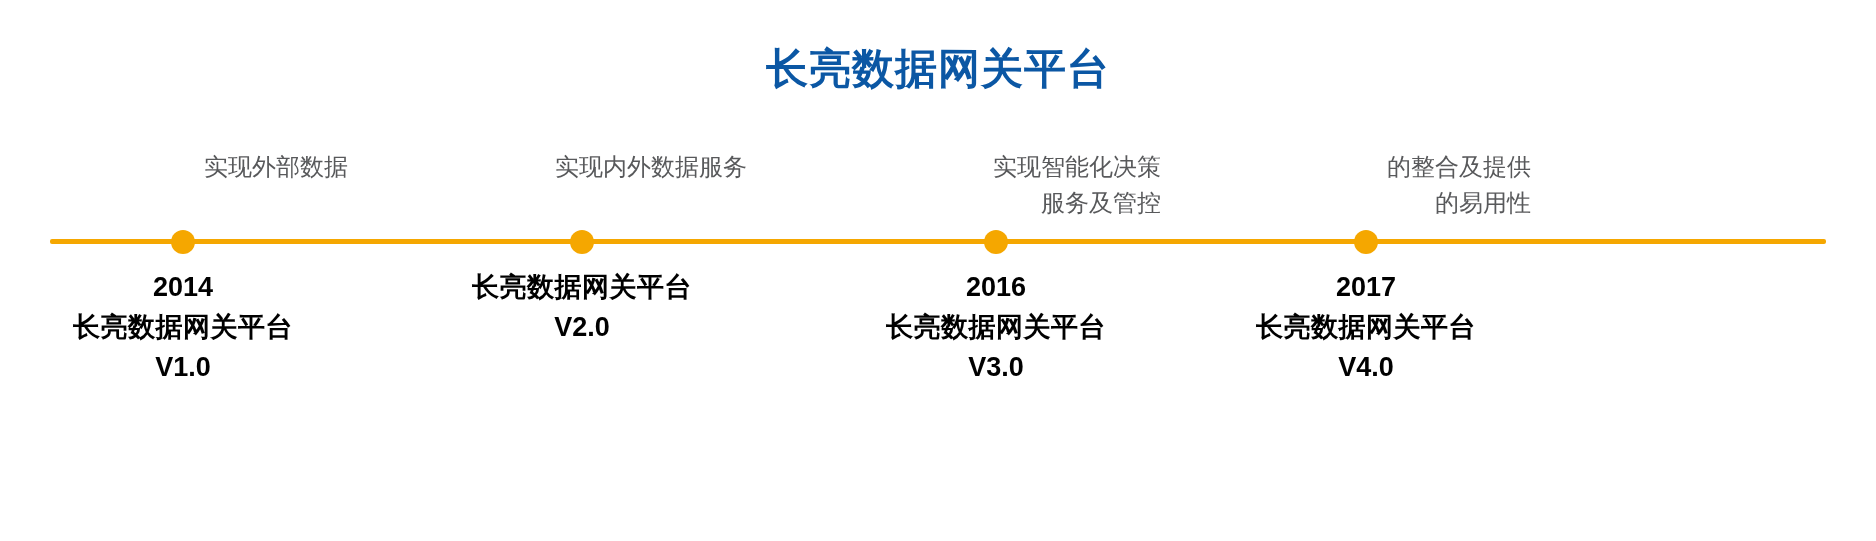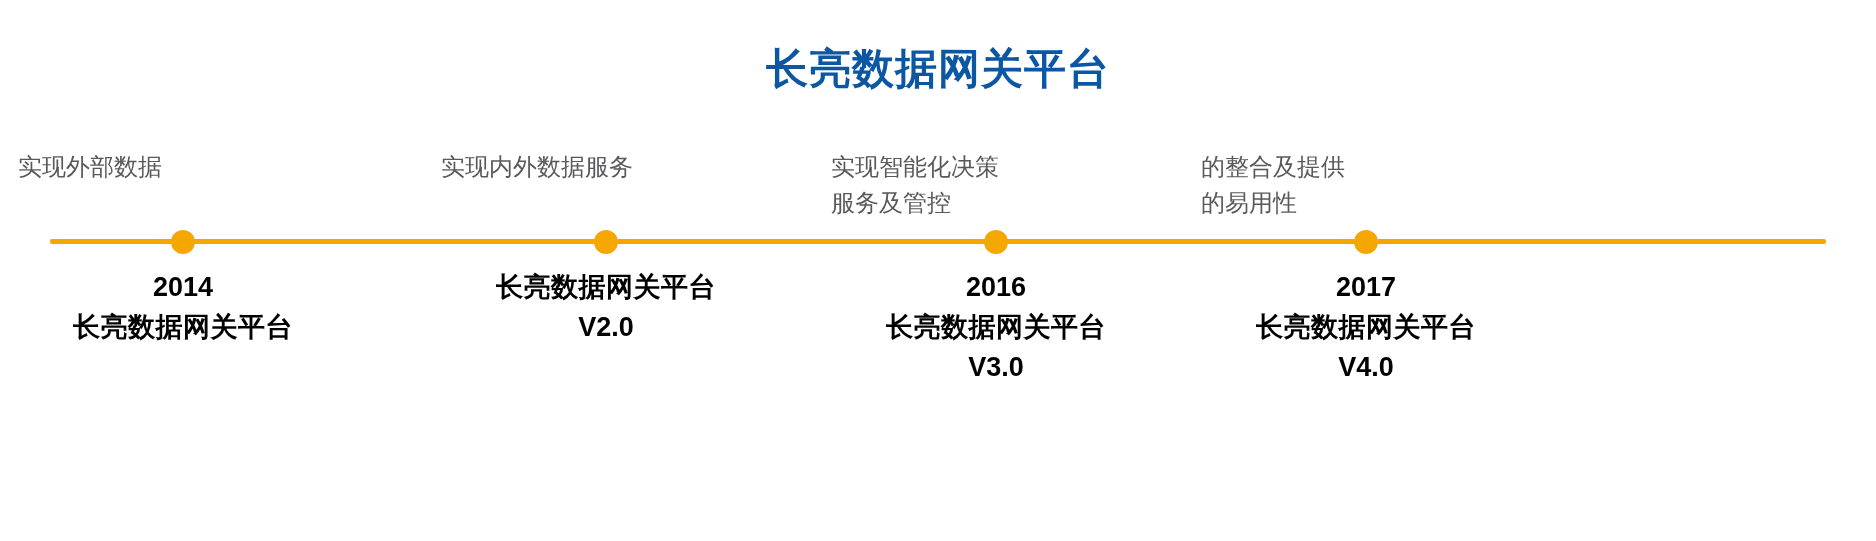--- a/index.html
+++ b/index.html
@@ -63,21 +63,21 @@
     width: 330px;
     margin-left: -165px;
   }
 
   
   .desc {
     position: absolute;
     left: 0;
     width: 330px;
     bottom: 541px; 
-    text-align: left;
+    text-align: right;
     color: #58595b;
     font-size: 24px;
     line-height: 36px;
     white-space: nowrap;
   }
   .desc {
     top: 149px;
     bottom: auto;
   }
   .desc-line { display: block; }
@@ -131,24 +131,25 @@
   <div class="milestones">
 
     <div class="milestone" style="left:183px;">
       <div class="desc">
         <span class="desc-line">实现外部数据</span>
       </div>
       <div class="dot"></div>
       <div class="labels">
         <div class="year">2014</div>
         <div class="product">长亮数据网关平台</div>
+        <div class="version">V1.0</div>
       </div>
     </div>
 
-    <div class="milestone" style="left:606px;text-decoration:underline;">
+    <div class="milestone" style="left:582px;text-decoration:underline;">
       <div class="desc">
         <span class="desc-line">实现内外数据服务</span>
       </div>
       <div class="dot"></div>
       <div class="labels">
         <div class="product">长亮数据网关平台</div>
         <div class="version">V2.0</div>
       </div>
     </div>
 

